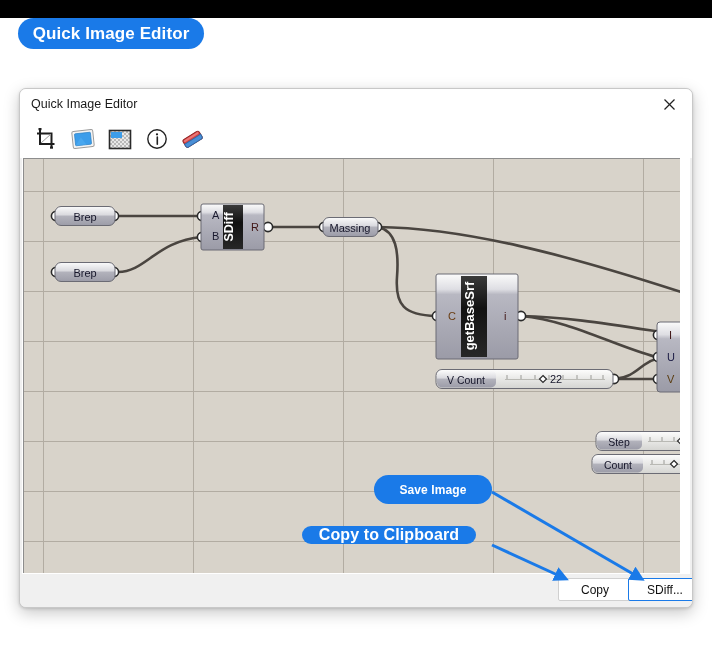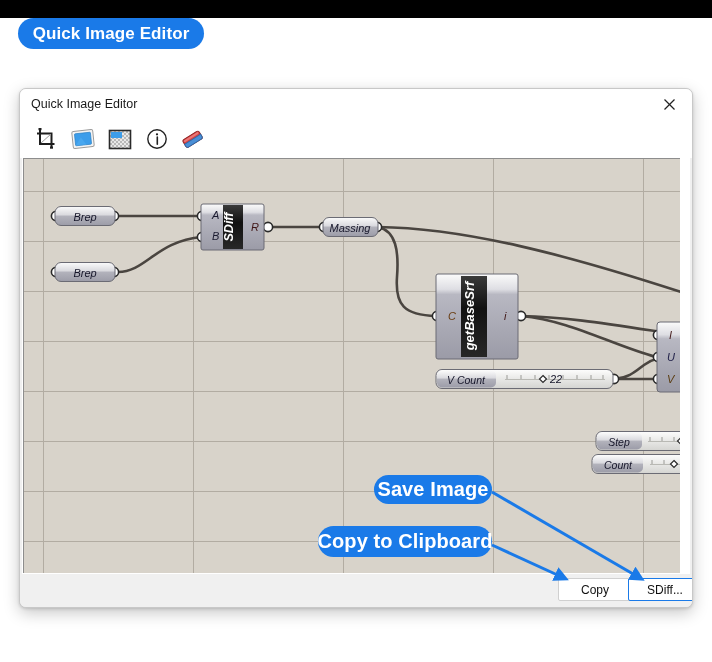--- a/index.html
+++ b/index.html
@@ -43,26 +43,26 @@
     box-sizing: border-box;
   }
   #pill-title {
     left: 18px; top: 18px;
     width: 186px; height: 31px;
     font-size: 17px;
   }
   #pill-save {
     left: 374px; top: 475px;
     width: 118px; height: 29px;
-    font-size: 20px;
+    font-size: 12px;
   }
   #pill-copy {
-    left: 318px; top: 526px;
-    width: 174px; height: 31px;
-    font-size: 20px;
+    left: 302px; top: 526px;
+    width: 174px; height: 18px;
+    font-size: 16px;
   }
 
   
   #arrows {
     position: absolute;
     left: 0; top: 0;
     width: 712px; height: 662px;
     pointer-events: none;
   }
 
@@ -123,21 +123,20 @@
   }
   .tool-btn svg { display: block; }
 
   
   #canvas-frame {
     position: absolute;
     left: 2px; top: 68px;
     width: 668px; height: 417px;
     background: #ffffff;
     box-sizing: border-box;
-    font-style: italic;
   }
   #canvas {
     position: absolute;
     left: 1px; top: 1px;
     width: 657px; height: 415px;
     background: #d8d3ca;
     border-left: 1px solid #8d8d8d;
     border-top: 1px solid #8d8d8d;
     box-sizing: border-box;
     overflow: hidden;

